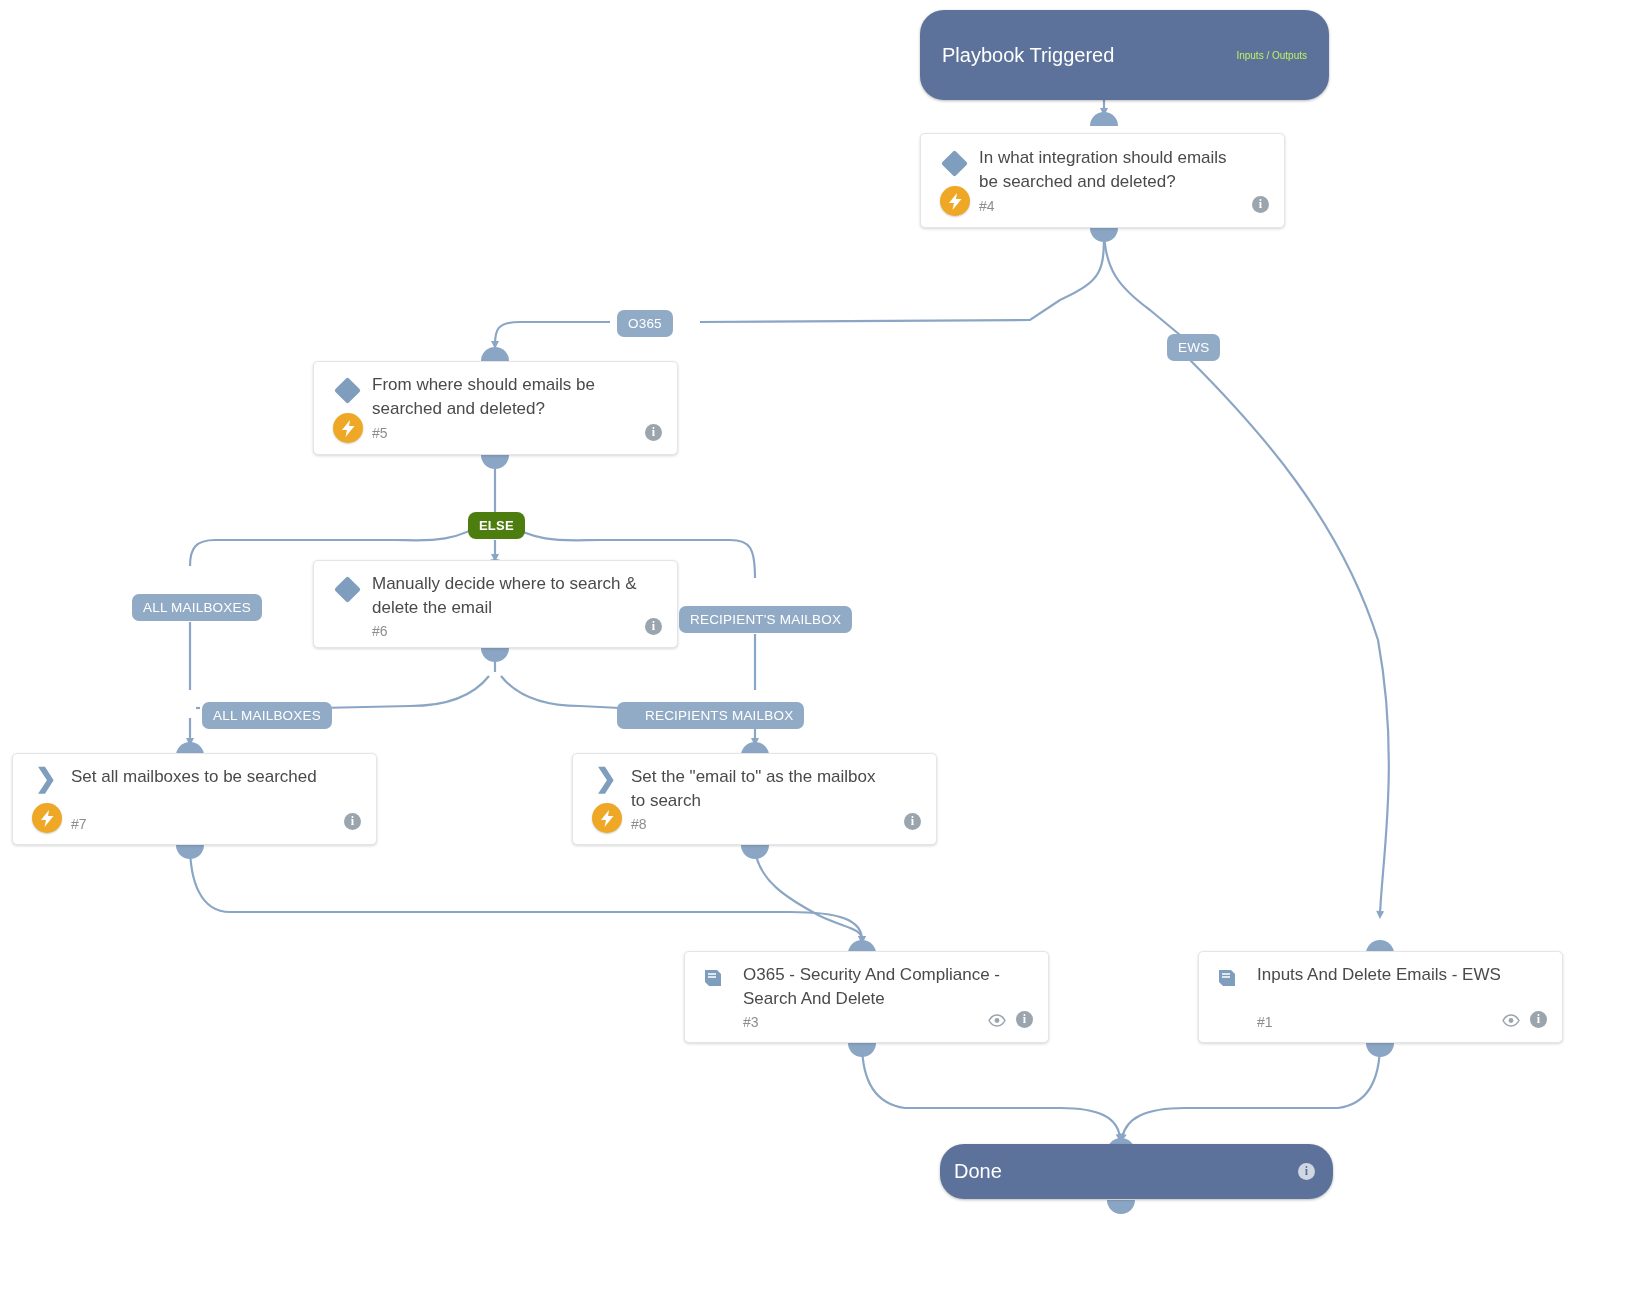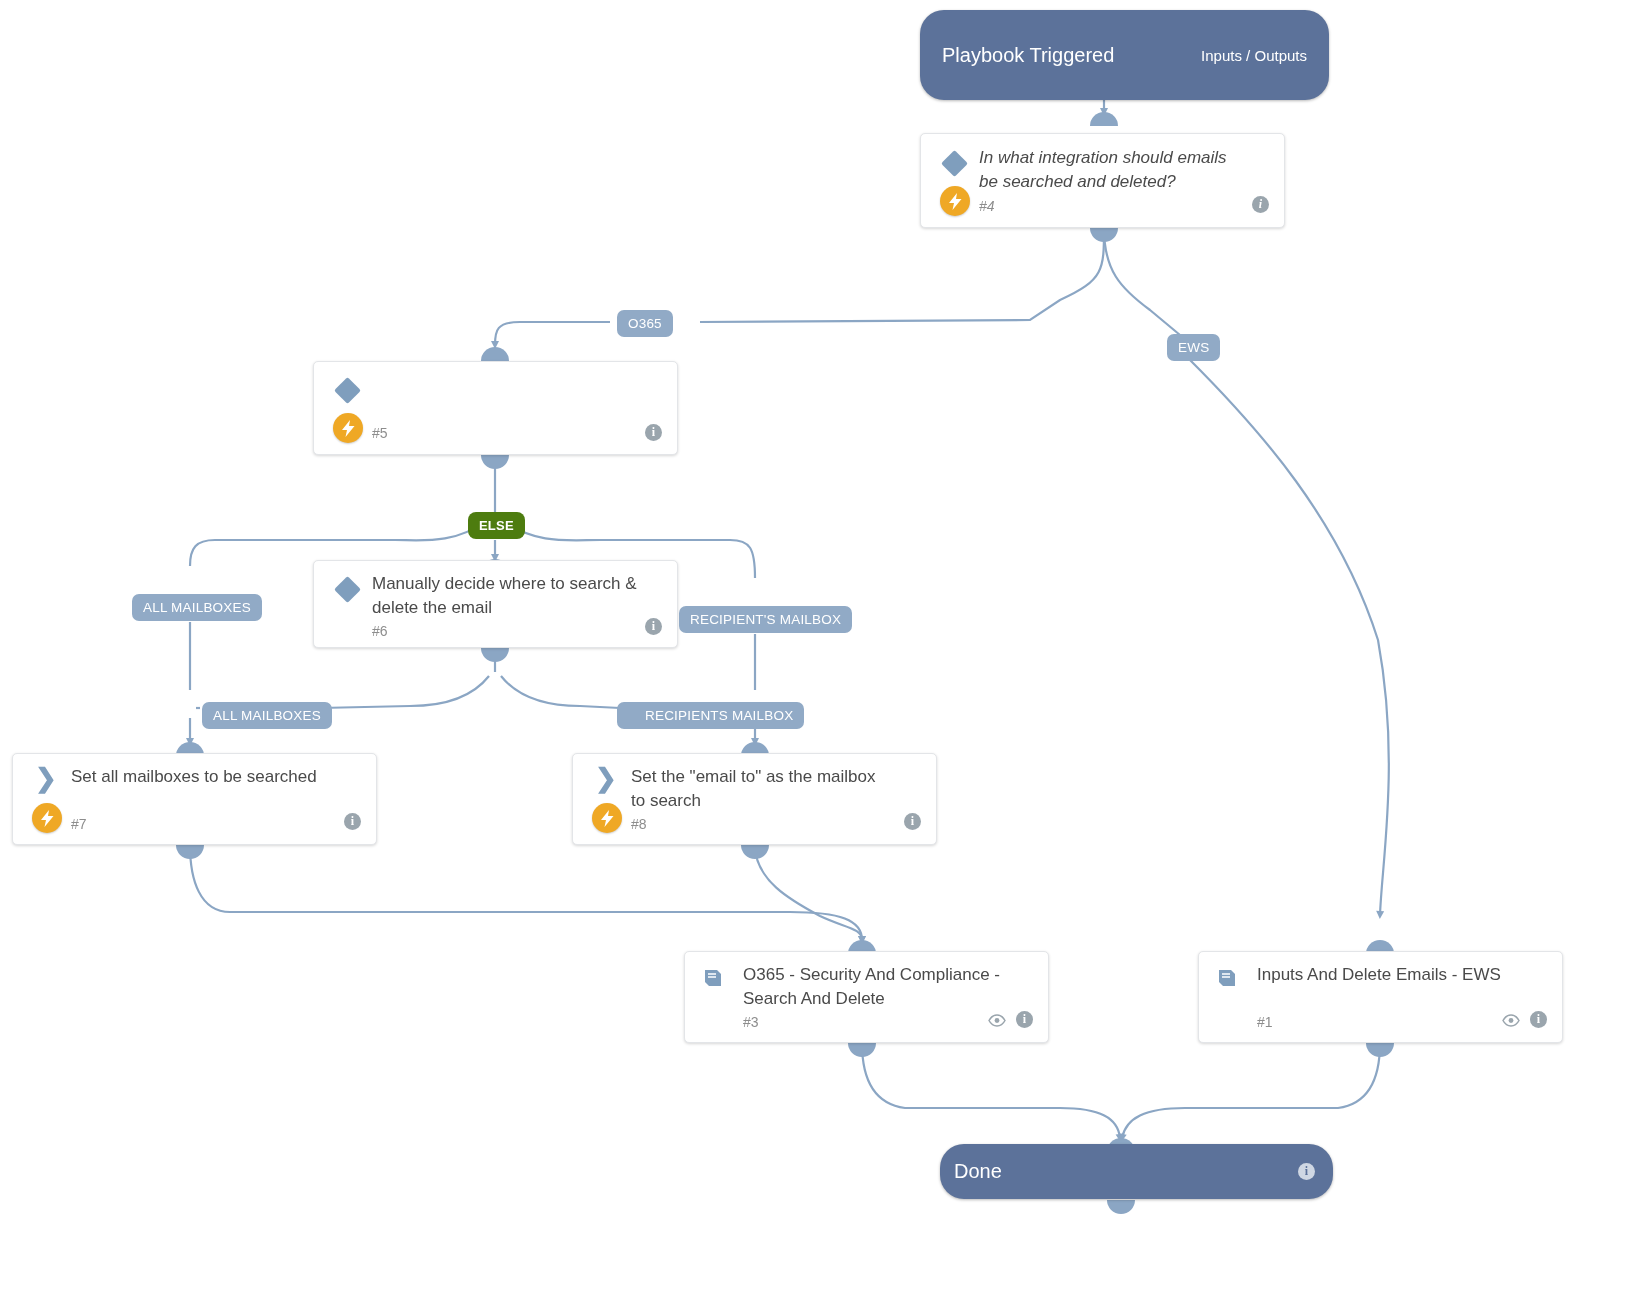--- a/index.html
+++ b/index.html
@@ -39,22 +39,22 @@
     z-index: 5;
   }
   .pill .pill-title {
     font-size: 20px;
     font-weight: 400;
     color: #ffffff;
     white-space: nowrap;
   }
   .pill .pill-sub {
     margin-left: auto;
-    font-size: 15px;
-    color: #ffffff;
+    font-size: 10px;
+    color: #bef264;
     white-space: nowrap;
   }
 
   
   .card {
     position: absolute;
     background: #ffffff;
     border: 1px solid #e3e5e8;
     border-radius: 5px;
     box-shadow: 0 1px 3px rgba(0,0,0,.16);
@@ -240,39 +240,40 @@
 
       <path d="M1107,1200 a14,14 0 0 0 28,0 z"></path>
     </g>
   </svg>
 
   <div class="pill" style="left:920px; top:10px; width:365px; height:58px; padding:16px 22px;">
     <span class="pill-title">Playbook Triggered</span>
     <span class="pill-sub">Inputs / Outputs</span>
   </div>
 
-  <div class="card" style="left:920px; top:133px; width:365px; height:95px;font-style:italic;">
+  <div class="card" style="left:920px; top:133px; width:365px; height:95px;">
     <span class="ico-diamond" style="left:24px; top:20px;"></span>
     <span class="ico-bolt" style="left:19px; top:52px;">
       <svg width="15" height="17" viewBox="0 0 15 17">
           <path d="M9,0 L1,10 L6,10 L4.5,17 L13.5,6 L8,6 z" fill="#ffffff"></path>
         </svg>
     </span>
     <span class="card-title" style="left:58px; top:12px; width:268px;">In what integration should emails be searched and deleted?</span>
     <span class="card-num" style="left:58px; top:64px;">#4</span>
     <span class="ico-info" style="right:15px; bottom:14px;">i</span>
   </div>
 
   <div class="card" style="left:313px; top:361px; width:365px; height:94px;">
     <span class="ico-diamond" style="left:24px; top:19px;"></span>
     <span class="ico-bolt" style="left:19px; top:51px;">
       <svg width="15" height="17" viewBox="0 0 15 17">
           <path d="M9,0 L1,10 L6,10 L4.5,17 L13.5,6 L8,6 z" fill="#ffffff"></path>
         </svg>
     </span>
+    <span class="card-title" style="left:58px; top:11px; width:262px;">From where should emails be searched and deleted?</span>
     <span class="card-num" style="left:58px; top:63px;">#5</span>
     <span class="ico-info" style="right:15px; bottom:13px;">i</span>
   </div>
 
   <div class="card" style="left:313px; top:560px; width:365px; height:88px;">
     <span class="ico-diamond" style="left:24px; top:19px;"></span>
     <span class="card-title" style="left:58px; top:11px; width:270px;">Manually decide where to search &amp; delete the email</span>
     <span class="card-num" style="left:58px; top:62px;">#6</span>
     <span class="ico-info" style="right:15px; bottom:12px;">i</span>
   </div>

